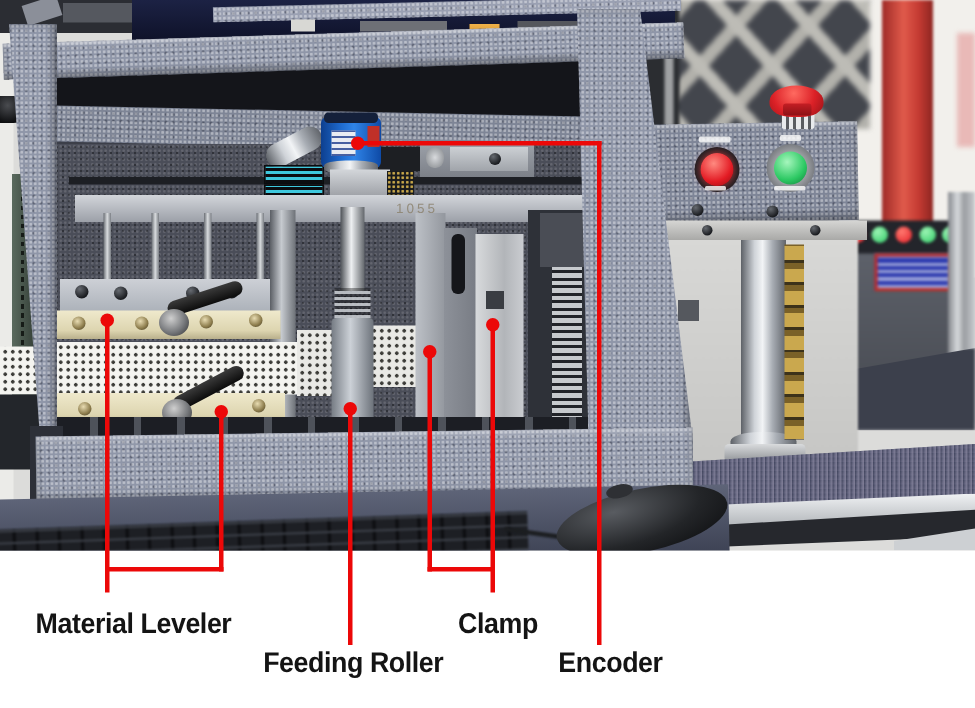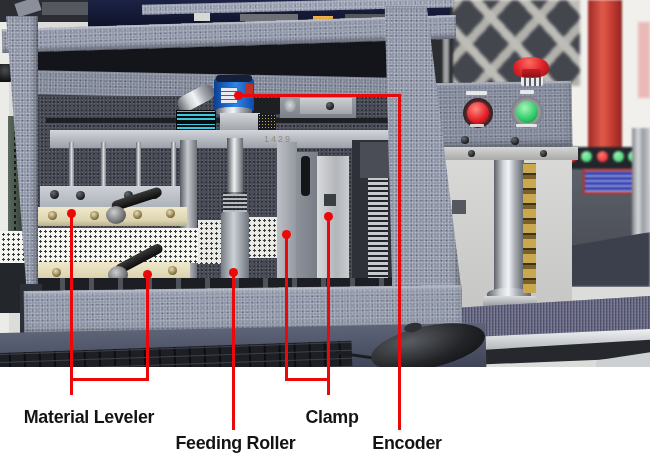--- a/index.html
+++ b/index.html
@@ -142,21 +142,21 @@
       <div class="abs chrome" style="left:180px;top:69px;width:36px;height:9px;border-radius:40%;"></div>
       <div class="abs" style="left:184px;top:75px;width:40px;height:21px;background:linear-gradient(#d3d6da,#95989e);"></div>
       <div class="abs" style="left:222px;top:76px;width:18px;height:20px;background-color:#17191d;
                   background-image:radial-gradient(#c9a84a .8px,transparent 1px);background-size:3px 3px;"></div>
       <div class="abs" style="left:244px;top:58px;width:76px;height:22px;background:linear-gradient(#9ba0a8,#7c8088);"></div>
       <div class="abs" style="left:264px;top:60px;width:52px;height:16px;background:linear-gradient(#ccd0d4,#a0a4aa);"></div>
       <div class="screw" style="left:290px;top:64px;width:8px;height:8px;"></div>
       <div class="abs" style="left:248px;top:60px;width:12px;height:14px;border-radius:45%;background:radial-gradient(#d8dadd,#808488);"></div>
 
       <div class="abs" style="left:14px;top:92px;width:342px;height:18px;background:linear-gradient(#d2d5da,#9ca0a8);"></div>
-      <div class="abs" style="left:228px;top:96px;width:36px;height:12px;font-size:9px;color:rgba(140,130,110,.85);letter-spacing:2px;">1429</div>
+      <div class="abs" style="left:228px;top:96px;width:36px;height:12px;font-size:9px;color:rgba(140,130,110,.85);letter-spacing:2px;">1055</div>
 
       <div class="abs" style="left:33px;top:104px;width:5px;height:50px;background:linear-gradient(90deg,#6a6e74,#d8dbde,#7a7e84);"></div>
       <div class="abs" style="left:65px;top:104px;width:5px;height:50px;background:linear-gradient(90deg,#6a6e74,#d8dbde,#7a7e84);"></div>
       <div class="abs" style="left:100px;top:104px;width:5px;height:50px;background:linear-gradient(90deg,#6a6e74,#d8dbde,#7a7e84);"></div>
       <div class="abs" style="left:135px;top:104px;width:5px;height:50px;background:linear-gradient(90deg,#6a6e74,#d8dbde,#7a7e84);"></div>
       <div class="abs" style="left:144px;top:102px;width:17px;height:152px;background:linear-gradient(90deg,#5a5e64,#c6cacf 45%,#6e7278);"></div>
 
       <div class="abs" style="left:4px;top:148px;width:140px;height:25px;background:linear-gradient(#cdd0d6,#a7adb5);"></div>
       <div class="screw" style="left:14px;top:152px;width:9px;height:9px;"></div>
       <div class="screw" style="left:40px;top:153px;width:9px;height:9px;"></div>

